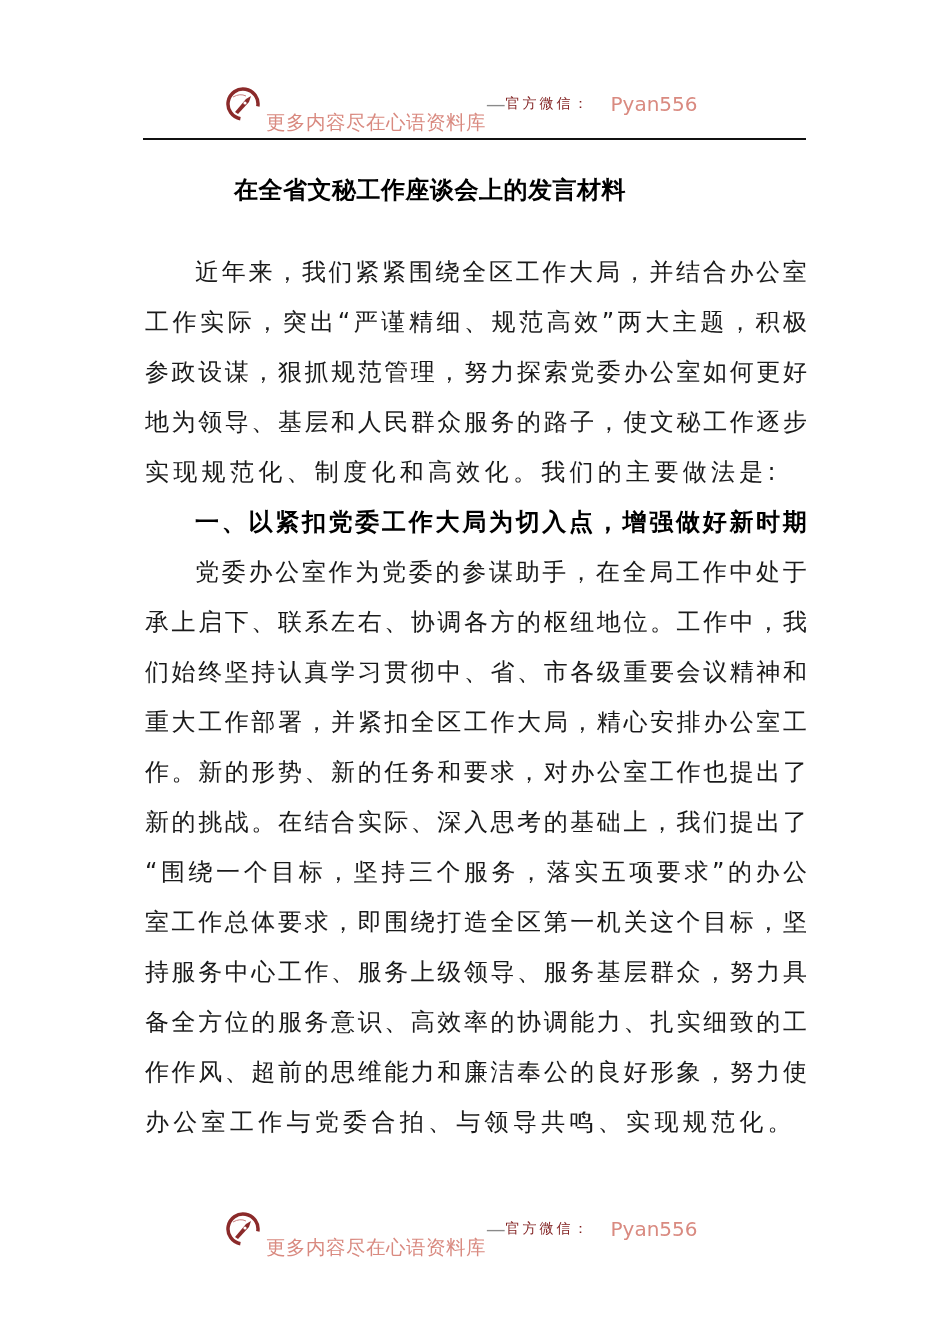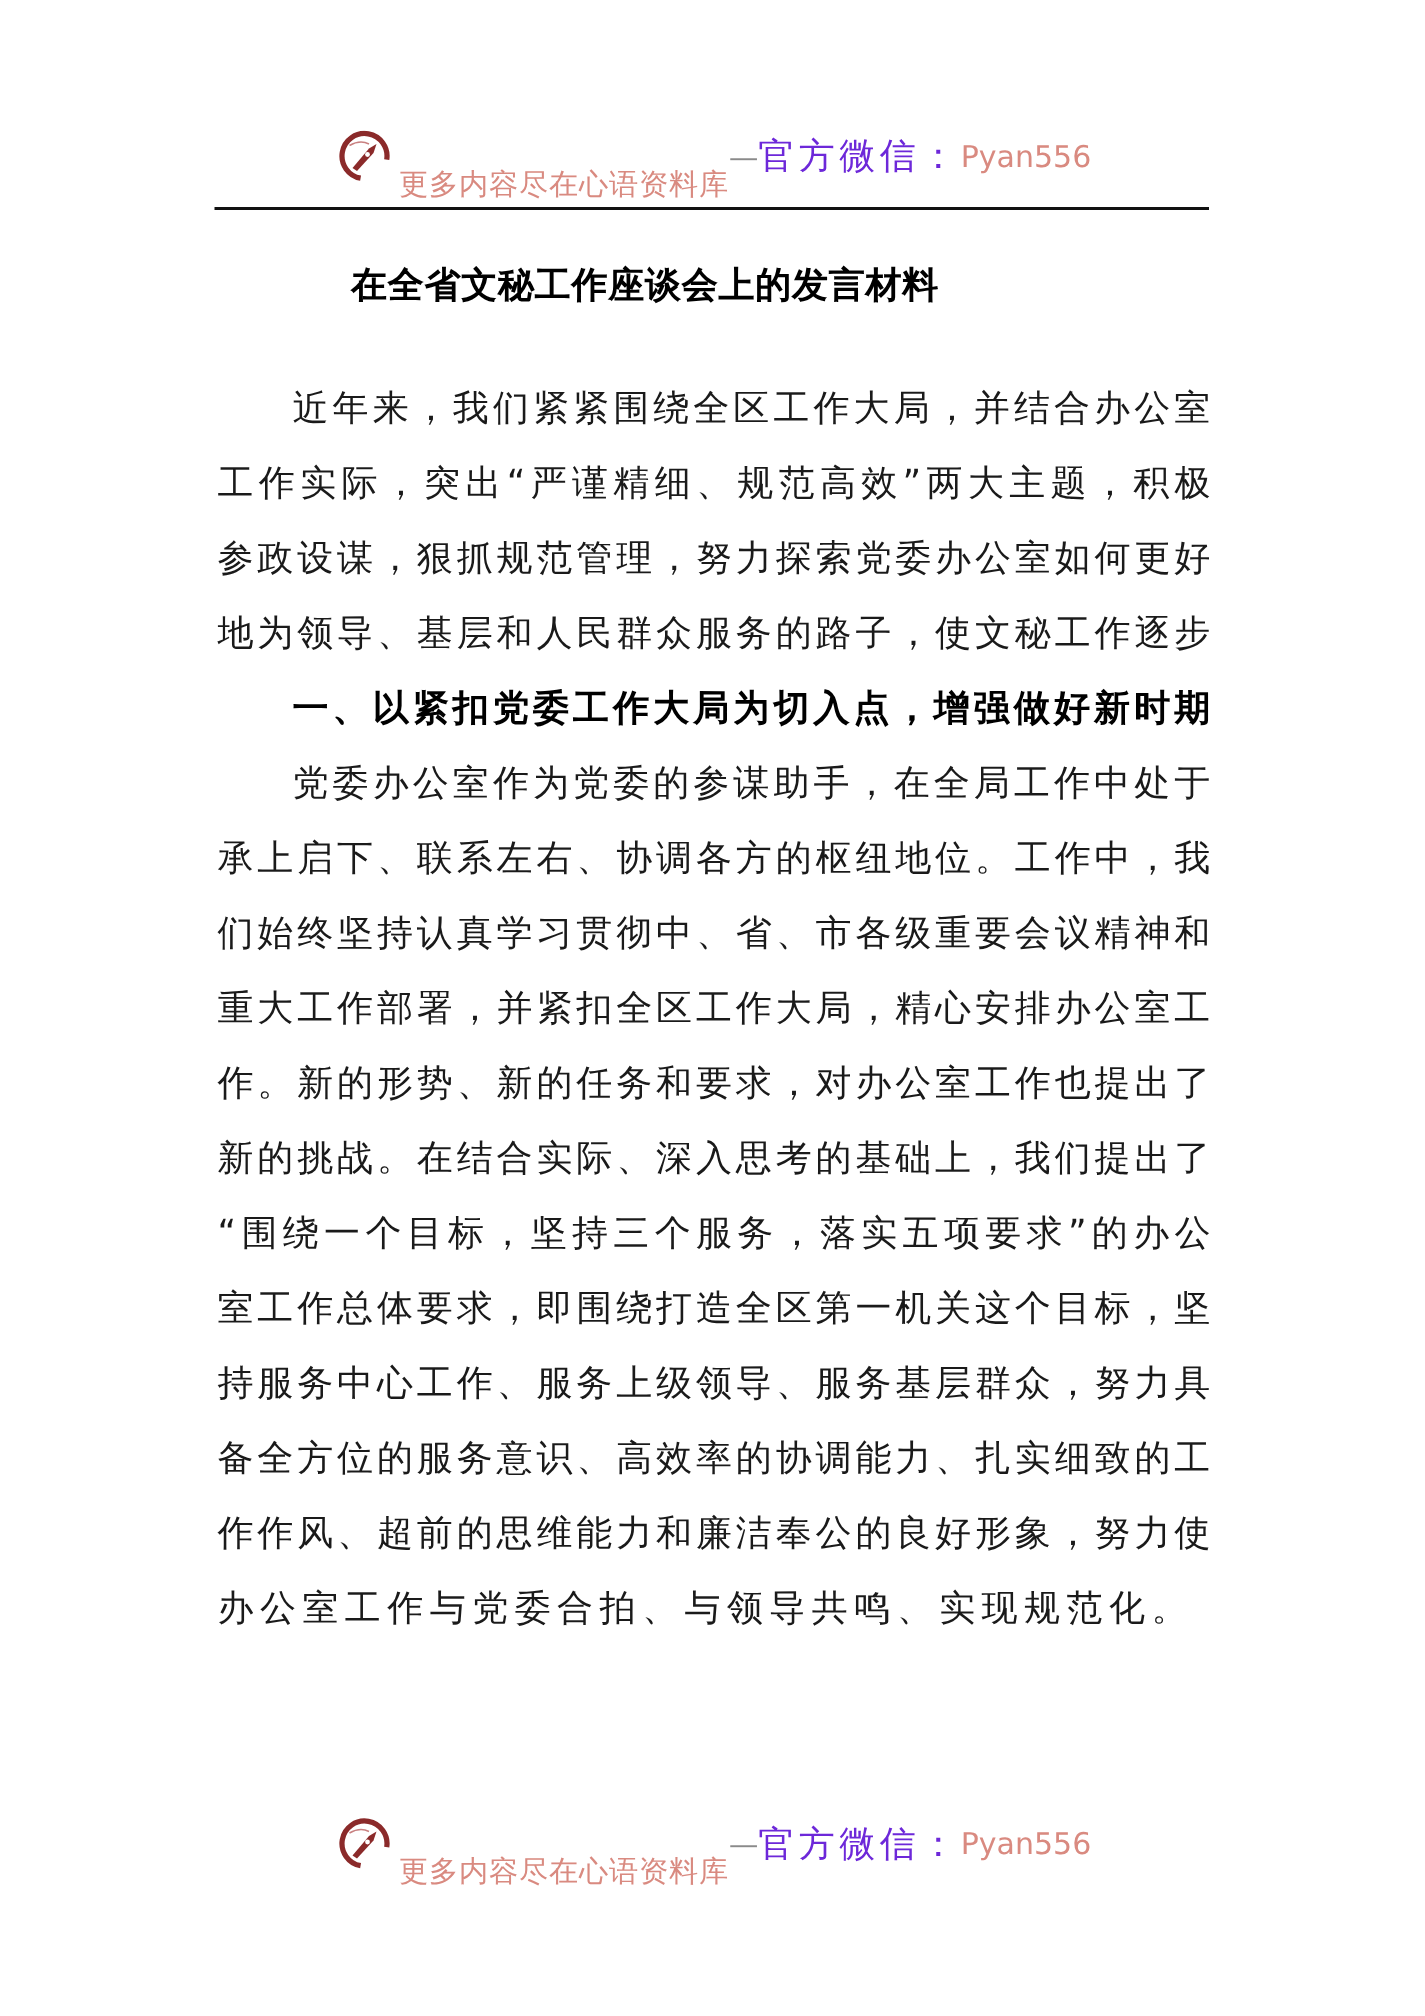--- a/index.html
+++ b/index.html
@@ -4,22 +4,22 @@
 <style>
   html, body { margin: 0; padding: 0; background: #ffffff; }
   body { width: 950px; height: 1344px; position: relative; overflow: hidden;
          font-family: "DejaVu Serif", "Liberation Serif", serif; color: #111; }
   .watermark { position: absolute; left: 226px; height: 40px; display: flex; align-items: center; }
   .watermark.top { top: 84px; }
   .watermark.bottom { top: 1209px; }
   .wm-logo { width: 34px; height: 34px; margin-right: 6px; }
   .wm-site { font-family: "DejaVu Serif", serif; font-size: 19.5px; color: #d98a80; letter-spacing: 0.5px; margin-top: 36px; }
   .wm-dash { font-size: 19.5px; color: #8a8a8a; }
-  .wm-official { font-family: Liberation Serif, serif; font-size: 24px; color: #6d28d9; letter-spacing: 3px; }
-  .wm-id { font-family: "DejaVu Sans", sans-serif; font-size: 20px; color: #d98a80; margin-left: 0; }
+  .wm-official { font-family: Liberation Serif, serif; font-size: 14px; color: #7f1d1d; letter-spacing: 3px; }
+  .wm-id { font-family: "DejaVu Sans", sans-serif; font-size: 20px; color: #d98a80; margin-left: 20px; }
   .rule { position: absolute; left: 143px; top: 138px; width: 663px; height: 2px; background: #111; }
   .title { position: absolute; left: 0; width: 860px; top: 174px; text-align: center;
            font-family: "DejaVu Sans", sans-serif; font-weight: bold; font-size: 24px; letter-spacing: 0.5px; color: #000; }
   .body-text { position: absolute; left: 145px; top: 247px; width: 662px; }
   .line { height: 50px; line-height: 50px; font-size: 24px; white-space: nowrap;
           display: flex; justify-content: space-between; font-family: "DejaVu Sans", sans-serif; font-weight: normal; color: #1a1a1a; }
   .line.indent { padding-left: 50px; }
   .line.last { justify-content: flex-start; letter-spacing: 4.3px; }
   .line.heading { font-weight: bold; color: #000; }
   .line span.ch { display: inline-block; }
@@ -144,20 +144,21 @@
       <span class="ch">子</span>
       <span class="ch">，</span>
       <span class="ch">使</span>
       <span class="ch">文</span>
       <span class="ch">秘</span>
       <span class="ch">工</span>
       <span class="ch">作</span>
       <span class="ch">逐</span>
       <span class="ch">步</span>
     </div>
+    <div class="line last">实现规范化、制度化和高效化。我们的主要做法是:</div>
     <div class="line indent heading">
       <span class="ch">一</span>
       <span class="ch">、</span>
       <span class="ch">以</span>
       <span class="ch">紧</span>
       <span class="ch">扣</span>
       <span class="ch">党</span>
       <span class="ch">委</span>
       <span class="ch">工</span>
       <span class="ch">作</span>

